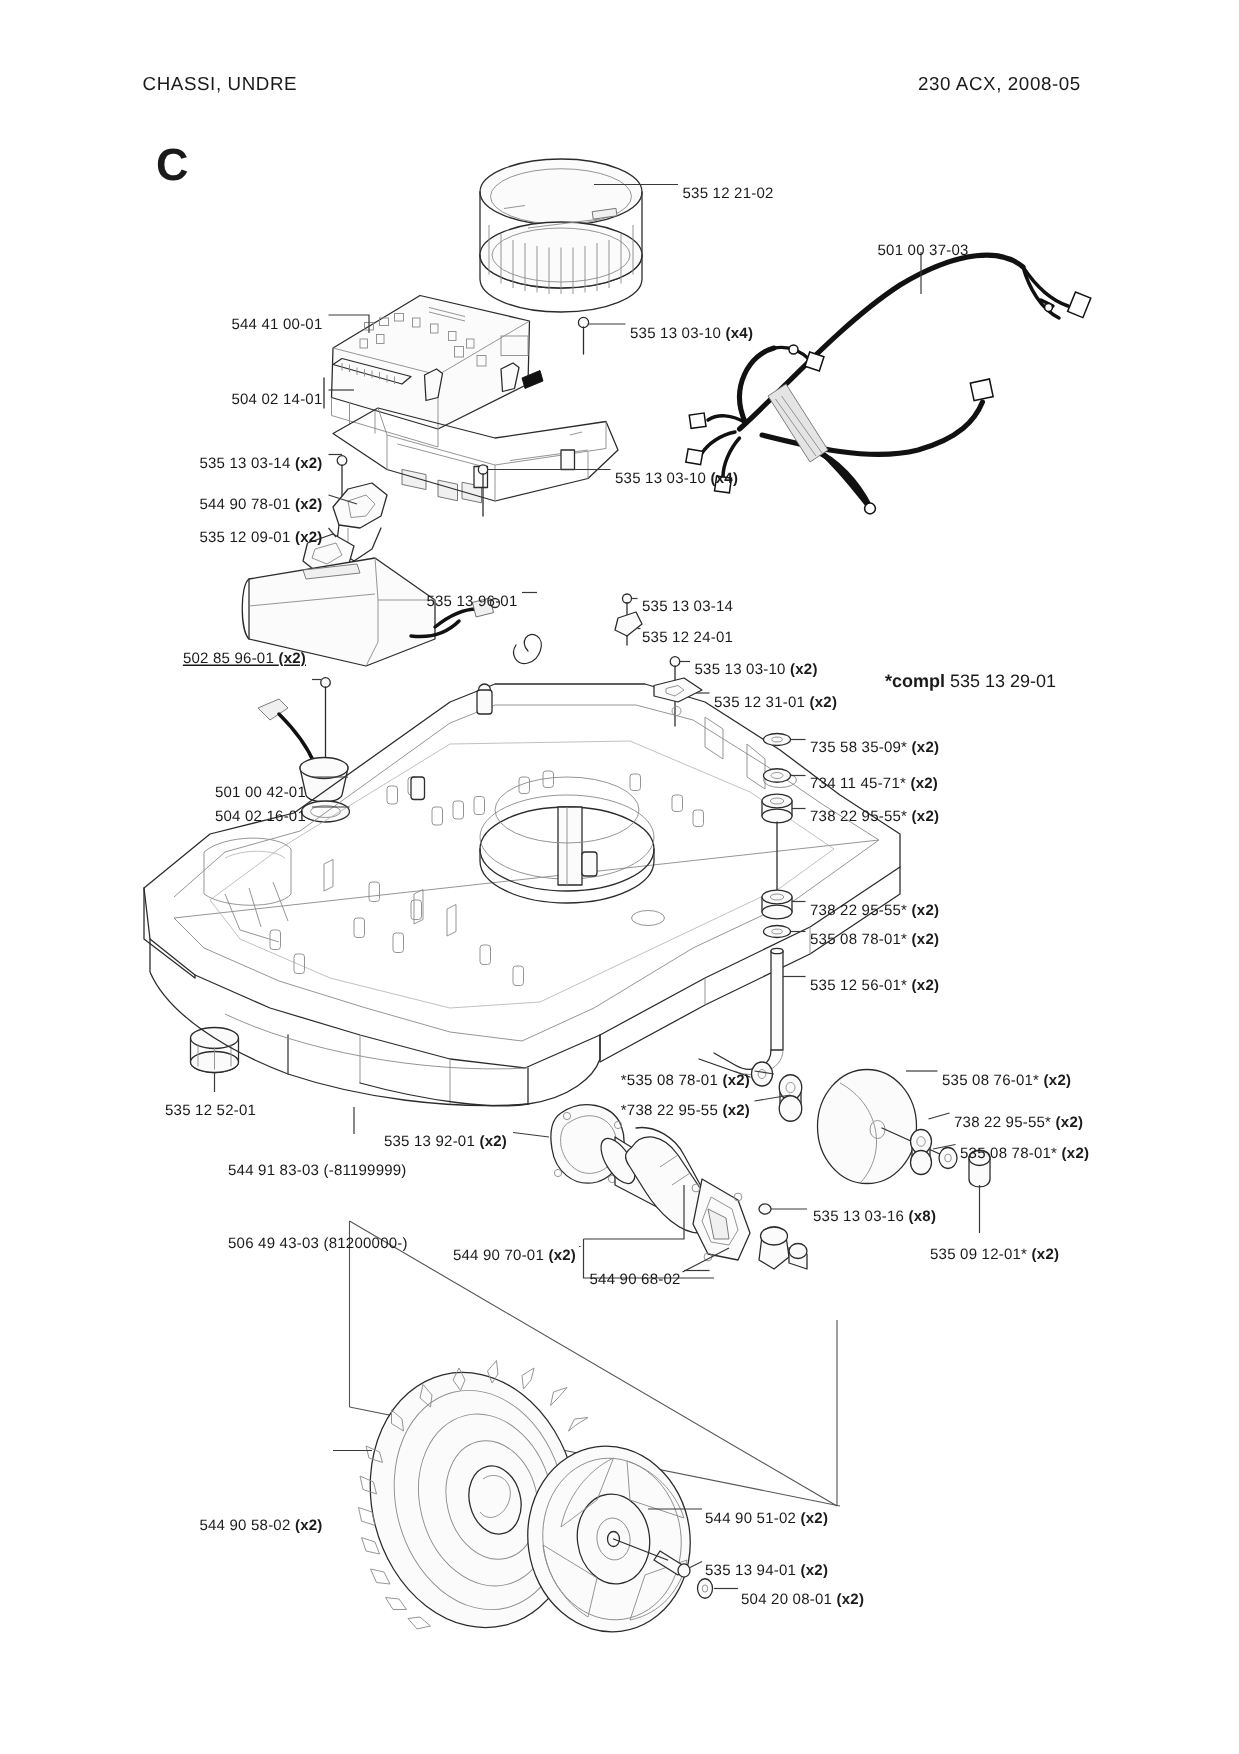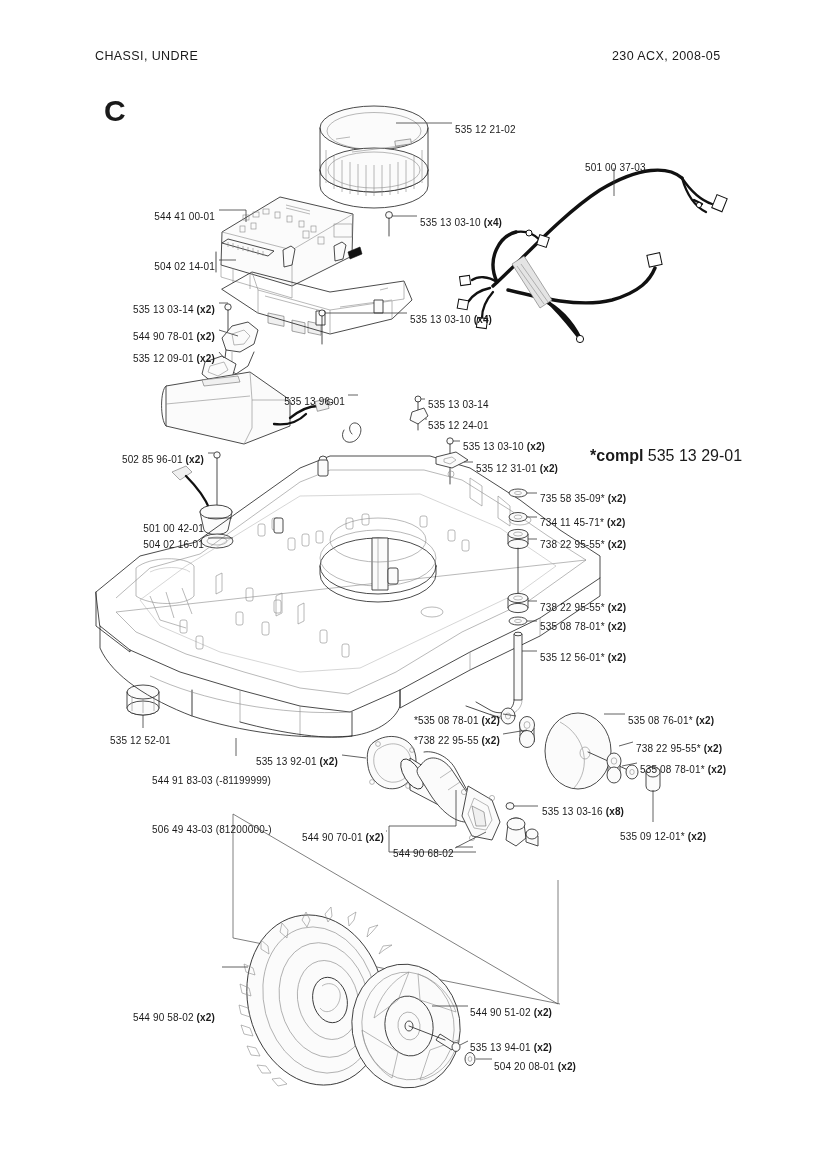--- a/index.html
+++ b/index.html
@@ -7,21 +7,21 @@
        font-family:"Liberation Sans",sans-serif;color:#1a1a1a;}
   #sheet{position:absolute;inset:0;width:800px;height:1169px;}
   .hdr{position:absolute;font-size:12.5px;letter-spacing:.4px;white-space:nowrap;}
   #hdr-left{left:95px;top:49px;}
   #hdr-right{left:612px;top:49px;}
   #section-letter{position:absolute;left:104px;top:94px;font-size:30px;font-weight:700;
       font-family:"Liberation Sans",sans-serif;letter-spacing:0;}
   .lbl{position:absolute;font-size:10px;white-space:nowrap;letter-spacing:.15px;line-height:13px;}
   .lbl.r{transform:translateX(-100%);}
   .lbl b{font-weight:700;}
-  .note{position:absolute;font-size:16px;white-space:nowrap;}
+  .note{position:absolute;font-size:12px;white-space:nowrap;}
   .note b{font-weight:700;}
   svg{position:absolute;left:0;top:0;width:826px;height:1169px;overflow:visible;}
   .ln{stroke:#3a3a3a;stroke-width:.8;fill:none;}
   .art{stroke:#2b2b2b;fill:none;stroke-width:.85;stroke-linejoin:round;stroke-linecap:round;}
   .artf{stroke:#2b2b2b;stroke-width:.85;fill:#fbfbfb;stroke-linejoin:round;}
   .artl{stroke:#8d8d8d;fill:none;stroke-width:.62;}
   .artll{stroke:#b4b4b4;fill:none;stroke-width:.55;}
   .shade{fill:#f0f0f0;stroke:#6f6f6f;stroke-width:.6;}
   .shade2{fill:#e4e4e4;stroke:#6f6f6f;stroke-width:.6;}
   .wire{stroke:#111;stroke-width:3.4;fill:none;stroke-linecap:round;stroke-linejoin:round;}
@@ -479,21 +479,21 @@
       <div class="lbl r" style="left: 215px; top: 260px;"><span>504 02 14-01</span></div>
       <div class="lbl" style="left: 410px; top: 313px;"><span>535 13 03-10</span> <b>(x4)</b></div>
       <div class="lbl r" style="left: 215px; top: 303px;"><span>535 13 03-14</span> <b>(x2)</b></div>
       <div class="lbl r" style="left: 215px; top: 330px;"><span>544 90 78-01</span> <b>(x2)</b></div>
       <div class="lbl r" style="left: 215px; top: 352px;"><span>535 12 09-01</span> <b>(x2)</b></div>
       <div class="lbl r" style="left: 345px; top: 395px;"><span>535 13 96-01</span></div>
       <div class="lbl" style="left: 428px; top: 398px;"><span>535 13 03-14</span></div>
       <div class="lbl" style="left: 428px; top: 419px;"><span>535 12 24-01</span></div>
       <div class="lbl" style="left: 463px; top: 440px;"><span>535 13 03-10</span> <b>(x2)</b></div>
       <div class="lbl" style="left: 476px; top: 462px;"><span>535 12 31-01</span> <b>(x2)</b></div>
-      <div class="lbl r" style="left: 204px; top: 453px;"><span>502 85 96-01</span> <b>(x2)</b></div>
+      <div class="lbl r" style="left: 204px; top: 433px; text-decoration: underline;"><span>502 85 96-01</span> <b>(x2)</b></div>
       <div class="lbl" style="left: 540px; top: 492px;"><span>735 58 35-09*</span> <b>(x2)</b></div>
       <div class="lbl" style="left: 540px; top: 516px;"><span>734 11 45-71*</span> <b>(x2)</b></div>
       <div class="lbl" style="left: 540px; top: 538px;"><span>738 22 95-55*</span> <b>(x2)</b></div>
       <div class="lbl r" style="left: 204px; top: 522px;"><span>501 00 42-01</span></div>
       <div class="lbl r" style="left: 204px; top: 538px;"><span>504 02 16-01</span></div>
       <div class="lbl" style="left: 540px; top: 601px;"><span>738 22 95-55*</span> <b>(x2)</b></div>
       <div class="lbl" style="left: 540px; top: 620px;"><span>535 08 78-01*</span> <b>(x2)</b></div>
       <div class="lbl" style="left: 540px; top: 651px;"><span>535 12 56-01*</span> <b>(x2)</b></div>
       <div class="lbl r" style="left: 500px; top: 714px;"><span>*535 08 78-01</span> <b>(x2)</b></div>
       <div class="lbl r" style="left: 500px; top: 734px;"><span>*738 22 95-55</span> <b>(x2)</b></div>

